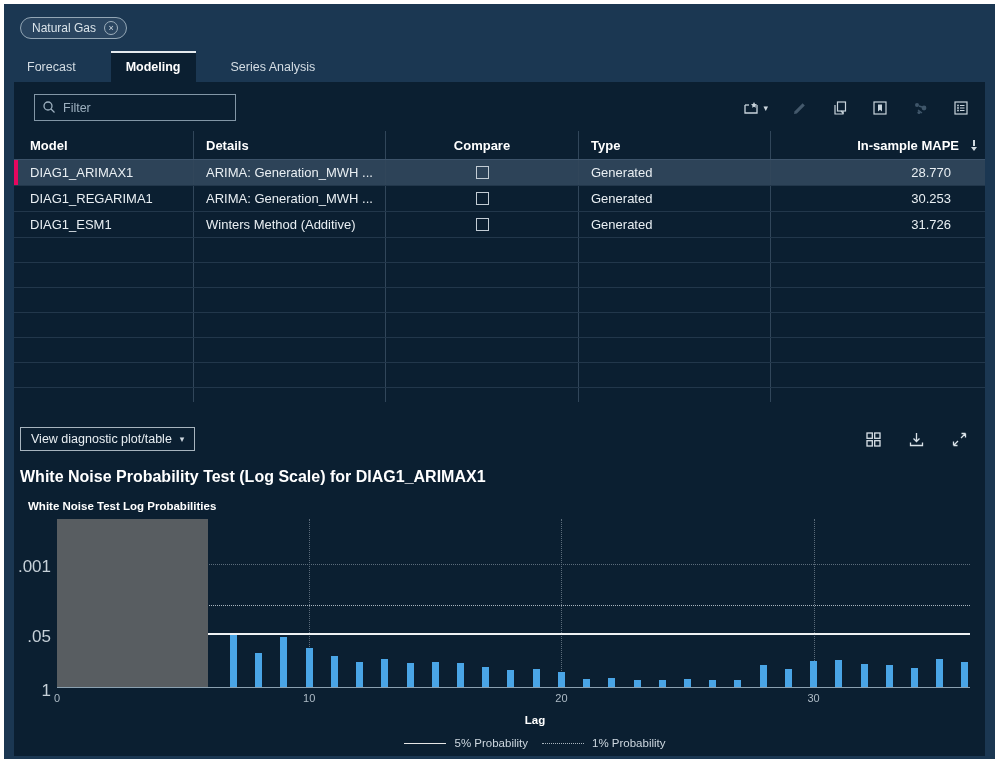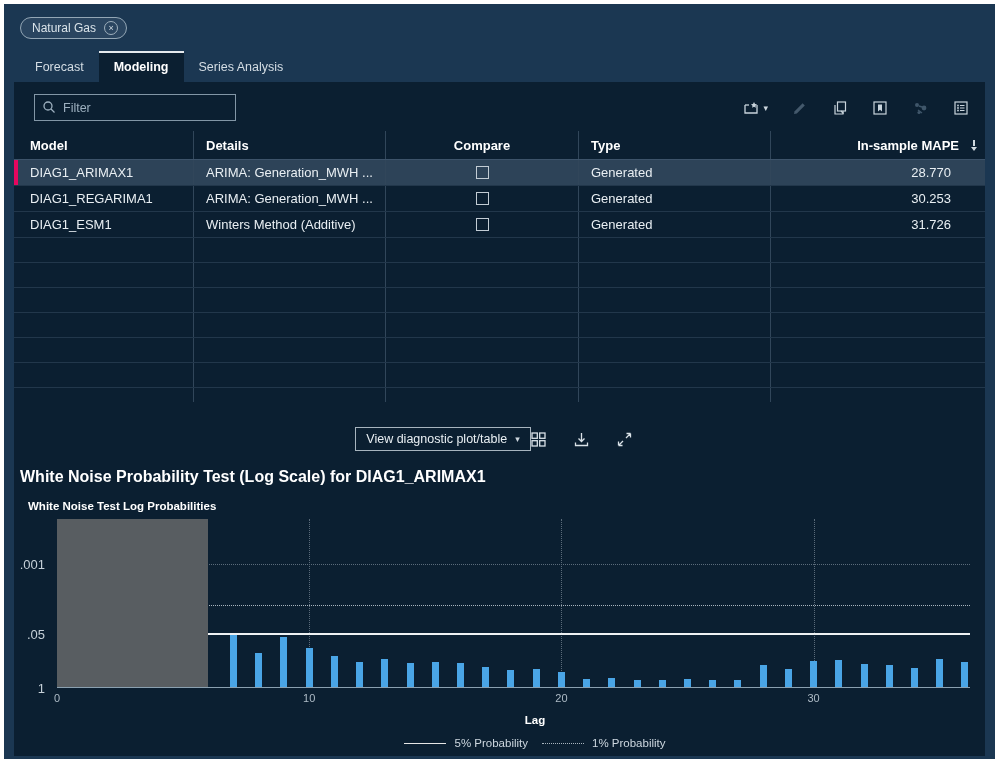--- a/index.html
+++ b/index.html
@@ -9,21 +9,21 @@
   .app { width:991px; height:755px; background:#1b3752; display:flex; flex-direction:column; overflow:hidden; }
 
   
   .chip-row { padding:13px 0 0 16px; height:37px; }
   .chip { display:inline-flex; align-items:center; gap:8px; border:1px solid #93a6b5; border-radius:12px;
           padding:3px 8px 3px 11px; background:#2a4560; color:#dbe4ea; font-size:12px; cursor:pointer; }
   .chip-close { width:14px; height:14px; border:1px solid #9fb0bd; border-radius:50%; display:inline-flex;
                 align-items:center; justify-content:center; font-size:9px; color:#cfd9e0; line-height:1; }
 
   
-  .tab-bar { display:flex; margin-top:10px; padding-left:16px; }
+  .tab-bar { display:flex; margin-top:10px; padding-left:8px;gap:20px; }
   .tab { padding:7px 15px 8px; font-size:12.5px; color:#d4dde4; cursor:pointer; border-top:2px solid transparent; }
   .tab.active { background:#0b1f31; color:#ffffff; font-weight:bold; border-top:2px solid #e4e9ed; }
 
   
   .panel { flex:1; margin:0 10px 3px 10px; background:#0b1f31; display:flex; flex-direction:column; overflow:hidden; }
 
   
   .filter-row { display:flex; align-items:center; justify-content:space-between; padding:12px 6px 10px 20px; }
   .filter-wrap { position:relative; }
   .filter-input { width:202px; height:27px; background:transparent; border:1px solid #8296a6; color:#cdd8e0;
@@ -50,37 +50,37 @@
   .c-compare { width:193px; border-right:1px solid #31465a; justify-content:center; padding-left:0; }
   .c-type { width:192px; border-right:1px solid #31465a; }
   .c-mape { flex:1; justify-content:flex-end; padding-right:34px; }
   .c-mape-h { flex:1; justify-content:flex-end; padding-right:4px; }
   .checkbox { width:13px; height:13px; border:1px solid #c2ccd4; background:transparent; cursor:pointer; }
   .sort-glyph { width:14px; margin-left:8px; display:flex; flex-direction:column; align-items:center; gap:1px; cursor:pointer; }
   .sort-glyph .bar { width:2px; height:6px; background:#cfd8de; }
   .sort-glyph .tri { width:0; height:0; border-left:3px solid transparent; border-right:3px solid transparent; border-top:4px solid #cfd8de; }
 
   
-  .sec-row { display:flex; align-items:center; justify-content:center; margin-top:25px; padding:0 12px; }
+  .sec-row { display:flex; align-items:center; justify-content:space-between; margin-top:25px; padding:0 6px; }
   .view-btn { display:inline-flex; align-items:center; gap:8px; border:1px solid #a7b4be; background:transparent;
               color:#e9eff3; font-size:12.5px; padding:4px 10px; cursor:pointer; }
   .sec-icons { display:flex; align-items:center; gap:28px; padding-right:12px; }
 
   
   .chart-title { margin:17px 6px 0; font-size:16px; font-weight:bold; color:#ffffff; }
   .wn-label { margin:14px 0 7px 14px; font-size:11.5px; font-weight:bold; color:#ffffff; }
   .plot-outer { position:relative; margin-left:43px; width:913px; }
   .plot { position:relative; width:913px; height:169px; border-bottom:1px solid #8aa0b0; }
   .gray-region { position:absolute; top:0; bottom:0; background:#585d61; }
   .vgrid { position:absolute; top:0; bottom:0; width:0; border-left:1px dotted #5b6b7a; }
   .hgrid { position:absolute; left:0; right:0; height:0; border-top:1px dotted #5b6b7a; }
   .ref-solid { position:absolute; left:0; right:0; height:2px; background:#eef1f3; }
   .ref-dotted { position:absolute; left:0; right:0; height:0; border-top:1px dotted #a8b4be; }
   .bar-el { position:absolute; width:7px; background:#4aa5e6; bottom:0; }
-  .ytick { position:absolute; right:100%; margin-right:12px; font-size:13px; color:#c6d0d8; white-space:nowrap; }
+  .ytick { position:absolute; right:100%; margin-right:6px; font-size:17px; color:#c6d0d8; white-space:nowrap; }
   .xticks { position:relative; height:16px; margin-top:4px; font-size:11px; color:#aebbc6; }
   .xticks span { position:absolute; transform:translateX(-50%); }
   .xlabel { text-align:center; font-size:11.5px; font-weight:bold; color:#ffffff; margin-top:6px; width:956px; }
   .legend { display:flex; align-items:center; justify-content:center; gap:14px; margin-top:11px; width:956px;
             font-size:11.5px; color:#cdd7df; }
   .leg-item { display:flex; align-items:center; gap:8px; }
   .leg-solid { width:42px; height:0; border-top:1px solid #e6e6e6; }
   .leg-dotted { width:42px; height:0; border-top:1px dotted #a8b4be; }
 
   svg.ic { display:block; }

